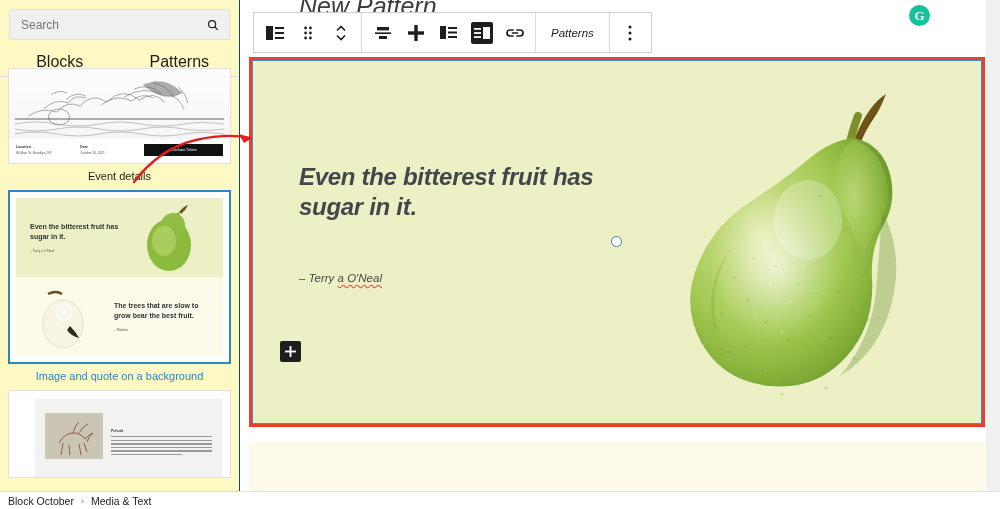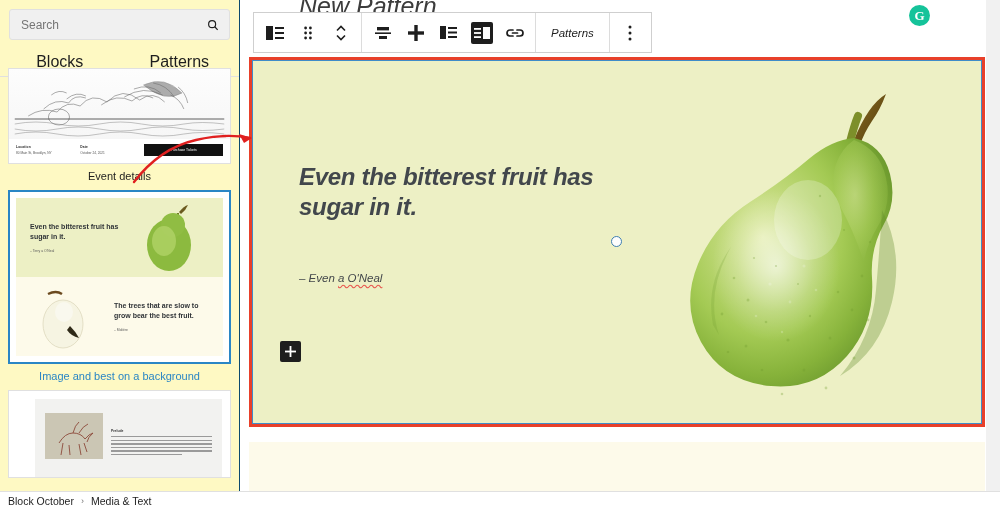--- a/index.html
+++ b/index.html
@@ -325,21 +325,21 @@
               <ellipse cx="34" cy="30" rx="9" ry="10" fill="#f9f8ee"></ellipse>
               <path d="M40 44 q6 6 9 12 q-8 -2 -12 -8z" fill="#2f2a18"></path>
             </svg>
           </div>
           <div style="flex:1;padding-left:8px">
             <div class="mini-quote">The trees that are slow to grow bear the best fruit.</div>
             <div class="mini-attrib">– Molière</div>
           </div>
         </div>
       </div>
-      <div class="pattern-label">Image and best on a background</div>
+      <div class="pattern-label">Image and quote on a background</div>
     </div>
 
     <div class="pattern-card">
       <div class="pattern-thumb" id="thumb-media">
         <div class="inner">
           <div class="ant-img">
             <svg viewBox="0 0 58 46" width="58" height="46">
               <rect width="58" height="46" fill="#cbc6b4"></rect>
               <g stroke="#8c4a3a" stroke-width="0.9" fill="none">
                 <path d="M14 30 q6 -10 14 -10 q8 0 12 6"></path>
@@ -481,21 +481,21 @@
       </div>
     </div>
   </div>
 
   <div id="block-green">
     <div id="inner-blue"></div>
 
     <div id="quote-title">Even the bitterest fruit has sugar in it.</div>
 
     <div id="quote-attrib">
-      <span>– Even </span><span class="squiggle">a O'Neal</span>
+      <span>– Terry </span><span class="squiggle">a O'Neal</span>
     </div>
 
     <div id="appender">
       <svg width="11" height="11" viewBox="0 0 11 11">
         <rect x="4.6" y="0" width="1.8" height="11" fill="#ffffff"></rect>
         <rect x="0" y="4.6" width="11" height="1.8" fill="#ffffff"></rect>
       </svg>
     </div>
 
     <div id="resize-handle"></div>

